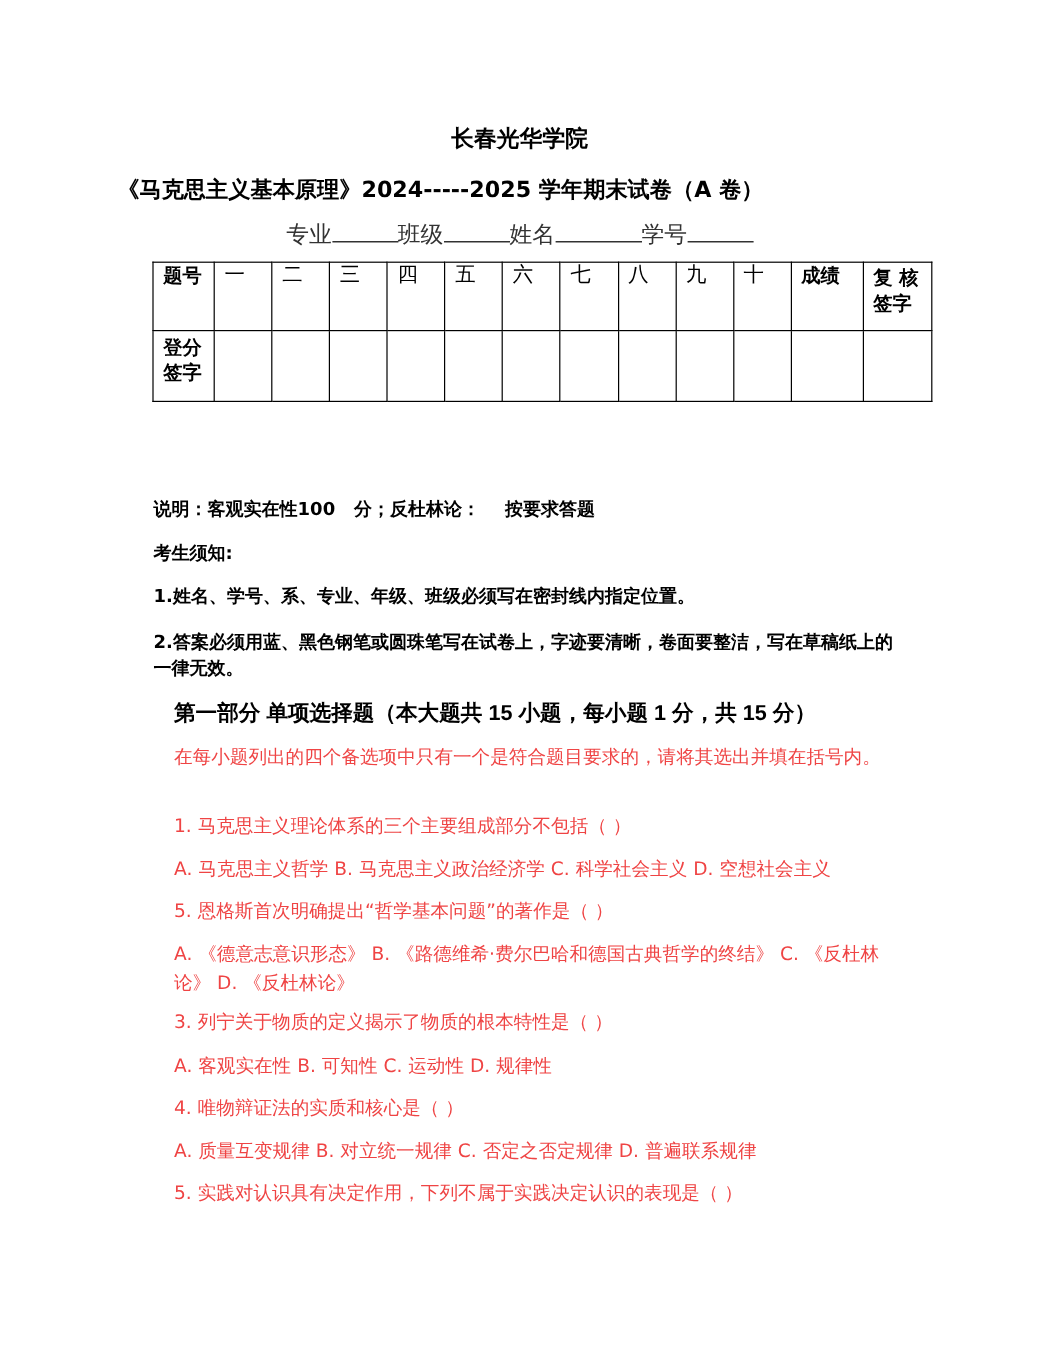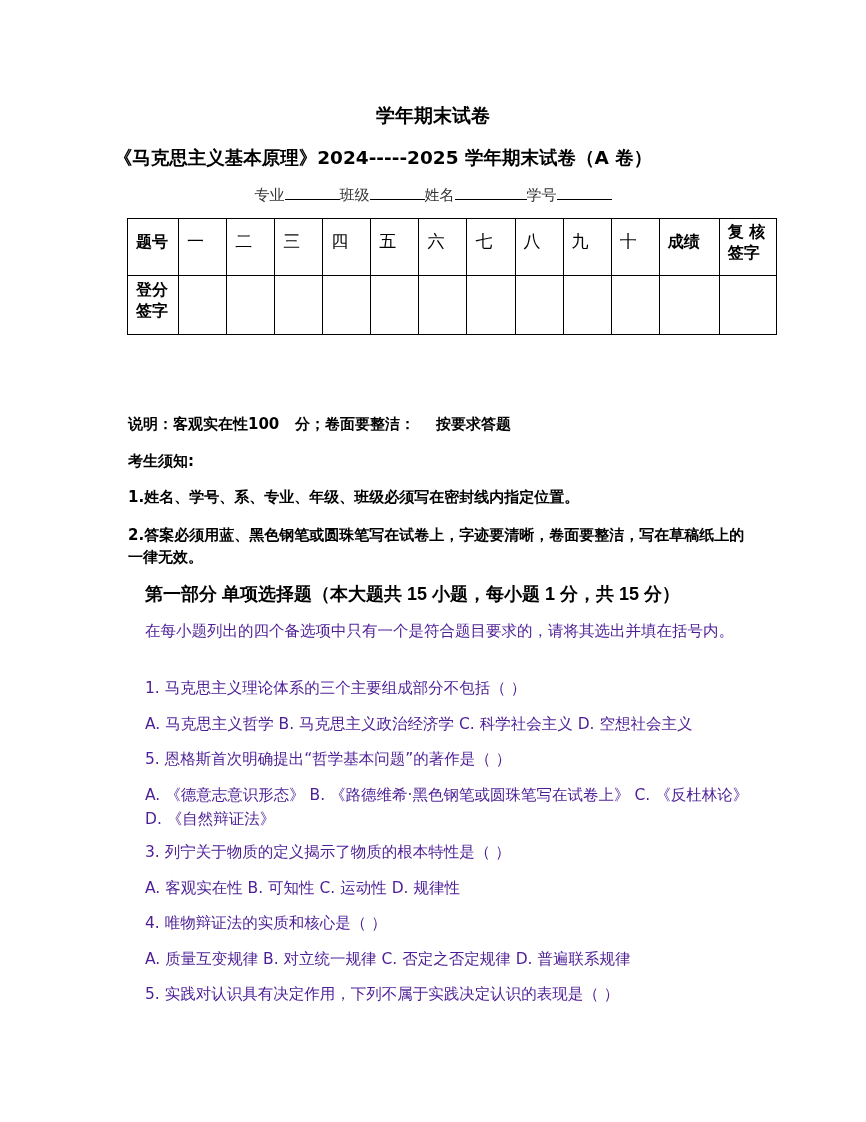--- a/index.html
+++ b/index.html
@@ -1,36 +1,36 @@
 <!DOCTYPE html>
 <html><head>
 <meta charset="utf-8">
 <style>
   html, body { margin: 0; padding: 0; background: #ffffff; }
   body { width: 866px; height: 1122px; position: relative; overflow: hidden; color: #000; font-family: "DejaVu Serif", "Liberation Serif", serif; }
   .abs { position: absolute; }
   .school { left: 0; width: 866px; top: 103px; text-align: center; font-size: 19px; font-weight: bold; font-family: "DejaVu Sans", sans-serif; }
-  .exam-title { left: 16px; width: 734px; top: 145px; text-align: center; font-size: 18.5px; font-weight: bold; font-family: "DejaVu Sans", sans-serif; }
-  .info-line { left: 0; width: 866px; top: 183px; text-align: center; font-size: 15px; color: #333; font-family: "DejaVu Sans", sans-serif; }
+  .exam-title { left: 0; width: 734px; top: 145px; text-align: center; font-size: 18.5px; font-weight: bold; font-family: "DejaVu Sans", sans-serif; }
+  .info-line { left: 0; width: 866px; top: 183px; text-align: center; font-size: 19px; color: #333; font-family: "DejaVu Sans", sans-serif; }
   .blank { display: inline-block; border-bottom: 1px solid #000; height: 16px; vertical-align: baseline; }
   table.score { position: absolute; left: 127px; top: 218px; border-collapse: collapse; table-layout: fixed; width: 650px; }
   table.score td { border: 1px solid #000; font-family: "DejaVu Sans", sans-serif; font-size: 16px; font-weight: bold; padding: 0 0 0 8px; vertical-align: top; line-height: 21px; }
-  table.score tr.r1 td { height: 57px; padding-top: 12px; box-sizing: border-box; }
+  table.score tr.r1 td { height: 57px; box-sizing: border-box; }
   table.score tr.r2 td { height: 43px; padding-top: 6px; box-sizing: border-box; }
   table.score tr.r3 td { height: 59px; padding-top: 3px; box-sizing: border-box; }
   table.score td.num { font-weight: normal; font-size: 17px; }
   .note { left: 128px; font-size: 15px; font-weight: bold; font-family: "DejaVu Sans", sans-serif; }
   .u { }
   .section { left: 145px; top: 582px; font-size: 18px; font-weight: bold; font-family: Liberation Sans, sans-serif; }
-  .body-text { left: 145px; font-size: 15.5px; color: #4c1d95; font-family: "DejaVu Sans", sans-serif; width: 610px; line-height: 24px; }
+  .body-text { left: 145px; font-size: 15.5px; color: #ef4444; font-family: "DejaVu Sans", sans-serif; width: 610px; line-height: 24px; }
 </style>
 </head>
 <body>
 
-<div class="abs school">学年期末试卷</div>
+<div class="abs school">长春光华学院</div>
 <div class="abs exam-title">《马克思主义基本原理》2024-----2025 学年期末试卷（A 卷）</div>
 
 <div class="abs info-line">
   <span>专业</span><span class="blank" style="width:55px"></span><span>班级</span><span class="blank" style="width:55px"></span><span>姓名</span><span class="blank" style="width:72px"></span><span>学号</span><span class="blank" style="width:55px"></span>
 </div>
 
 <table class="score">
   <colgroup>
     <col style="width:51px">
       <col style="width:48px">
@@ -74,30 +74,30 @@
         <td></td>
         <td></td>
         <td></td>
         <td></td>
         <td></td>
   </tr>
 </tbody>
   </table>
 
 <div class="abs note" style="top:415px">
-  <span>说明：客观实在性</span><span class="u"><span>100</span>&nbsp;&nbsp;</span>&nbsp;<span>分；卷面要整洁：</span>&nbsp;&nbsp;<span class="u">&nbsp;&nbsp;<span>按要求答题</span></span>
+  <span>说明：客观实在性</span><span class="u"><span>100</span>&nbsp;&nbsp;</span>&nbsp;<span>分；反杜林论：</span>&nbsp;&nbsp;<span class="u">&nbsp;&nbsp;<span>按要求答题</span></span>
 </div>
 <div class="abs note" style="top:452px">考生须知:</div>
 <div class="abs note" style="top:488px">1.姓名、学号、系、专业、年级、班级必须写在密封线内指定位置。</div>
 <div class="abs note" style="top:524px; width:620px; line-height:22px">2.答案必须用蓝、黑色钢笔或圆珠笔写在试卷上，字迹要清晰，卷面要整洁，写在草稿纸上的一律无效。</div>
 
 <div class="abs section">第一部分 单项选择题（本大题共 15 小题，每小题 1 分，共 15 分）</div>
 <div class="abs body-text" style="top:619px">在每小题列出的四个备选项中只有一个是符合题目要求的，请将其选出并填在括号内。</div>
 
 <div class="abs body-text" style="top:676px">1.  马克思主义理论体系的三个主要组成部分不包括（ ）</div>
 <div class="abs body-text" style="top:712px">A. 马克思主义哲学 B. 马克思主义政治经济学 C. 科学社会主义 D. 空想社会主义</div>
 <div class="abs body-text" style="top:747px">5.  恩格斯首次明确提出“哲学基本问题”的著作是（ ）</div>
-<div class="abs body-text" style="top:783px">A. 《德意志意识形态》 B. 《路德维希·黑色钢笔或圆珠笔写在试卷上》 C. 《反杜林论》 D. 《自然辩证法》</div>
+<div class="abs body-text" style="top:783px">A. 《德意志意识形态》 B. 《路德维希·费尔巴哈和德国古典哲学的终结》 C. 《反杜林论》 D. 《反杜林论》</div>
 <div class="abs body-text" style="top:840px">3.  列宁关于物质的定义揭示了物质的根本特性是（ ）</div>
 <div class="abs body-text" style="top:876px">A. 客观实在性 B. 可知性 C. 运动性 D. 规律性</div>
 <div class="abs body-text" style="top:911px">4.  唯物辩证法的实质和核心是（ ）</div>
 <div class="abs body-text" style="top:947px">A. 质量互变规律 B. 对立统一规律 C. 否定之否定规律 D. 普遍联系规律</div>
 <div class="abs body-text" style="top:982px">5.  实践对认识具有决定作用，下列不属于实践决定认识的表现是（ ）</div>
 
 </body></html>

